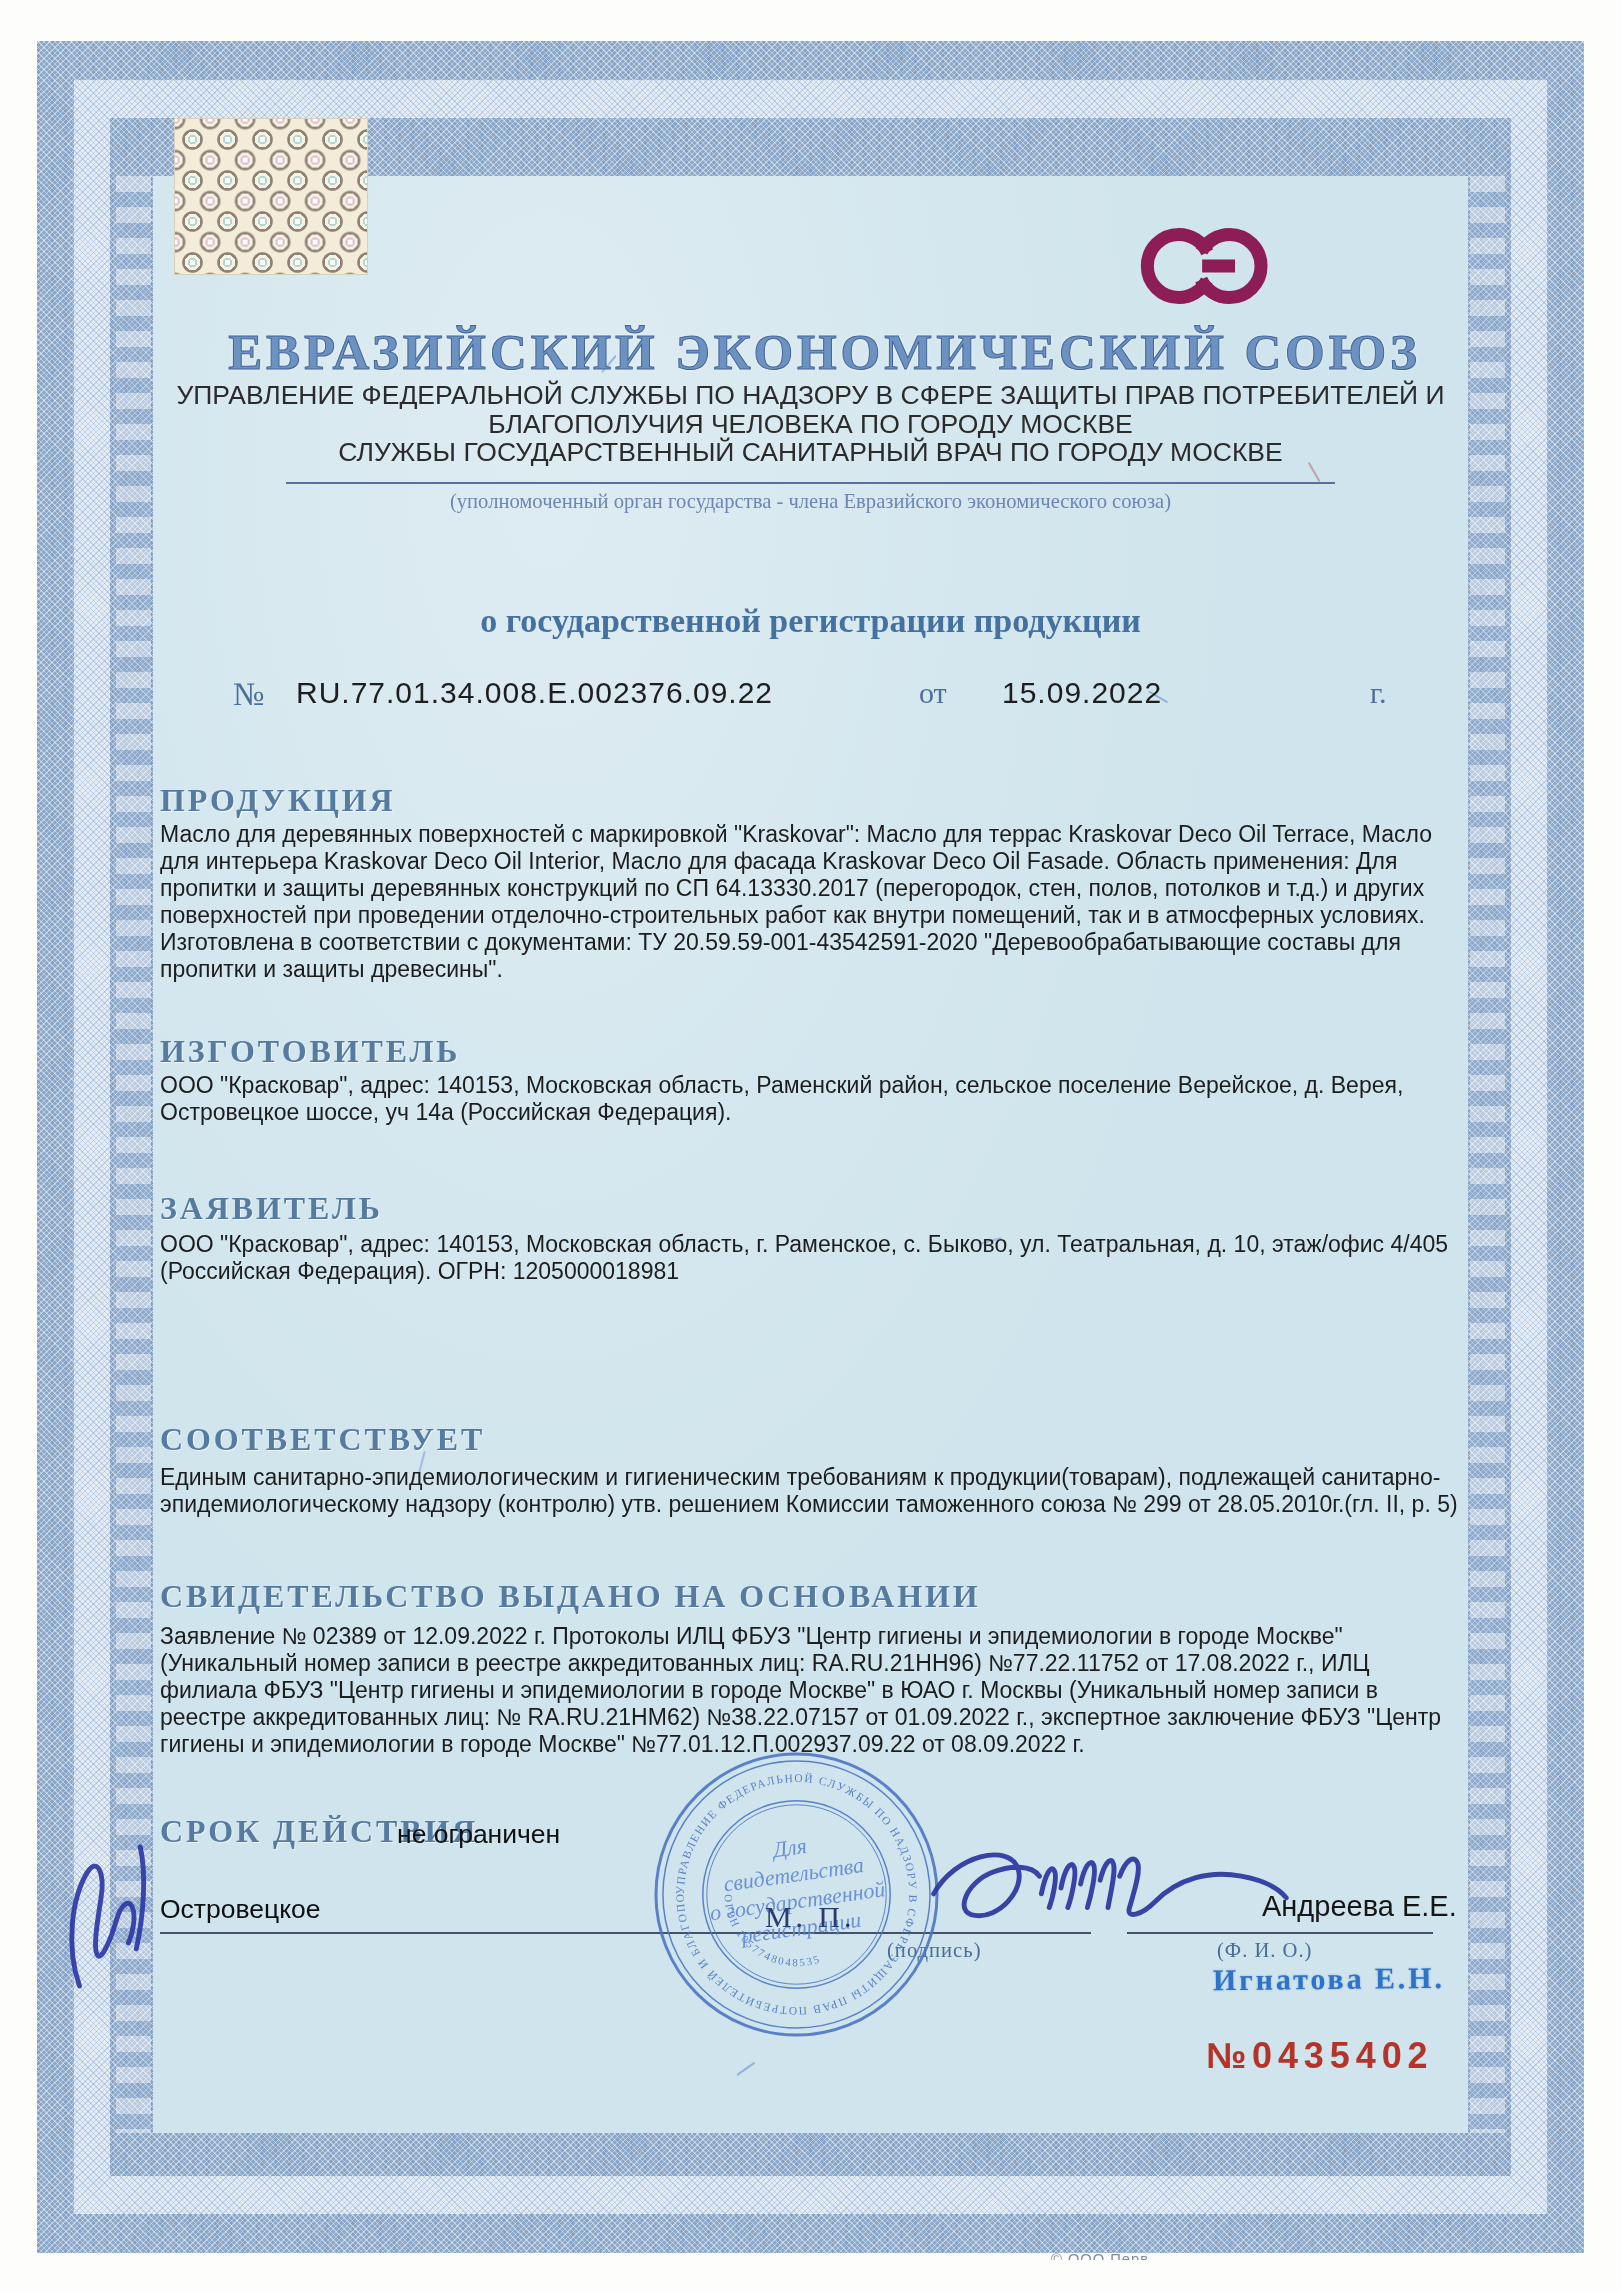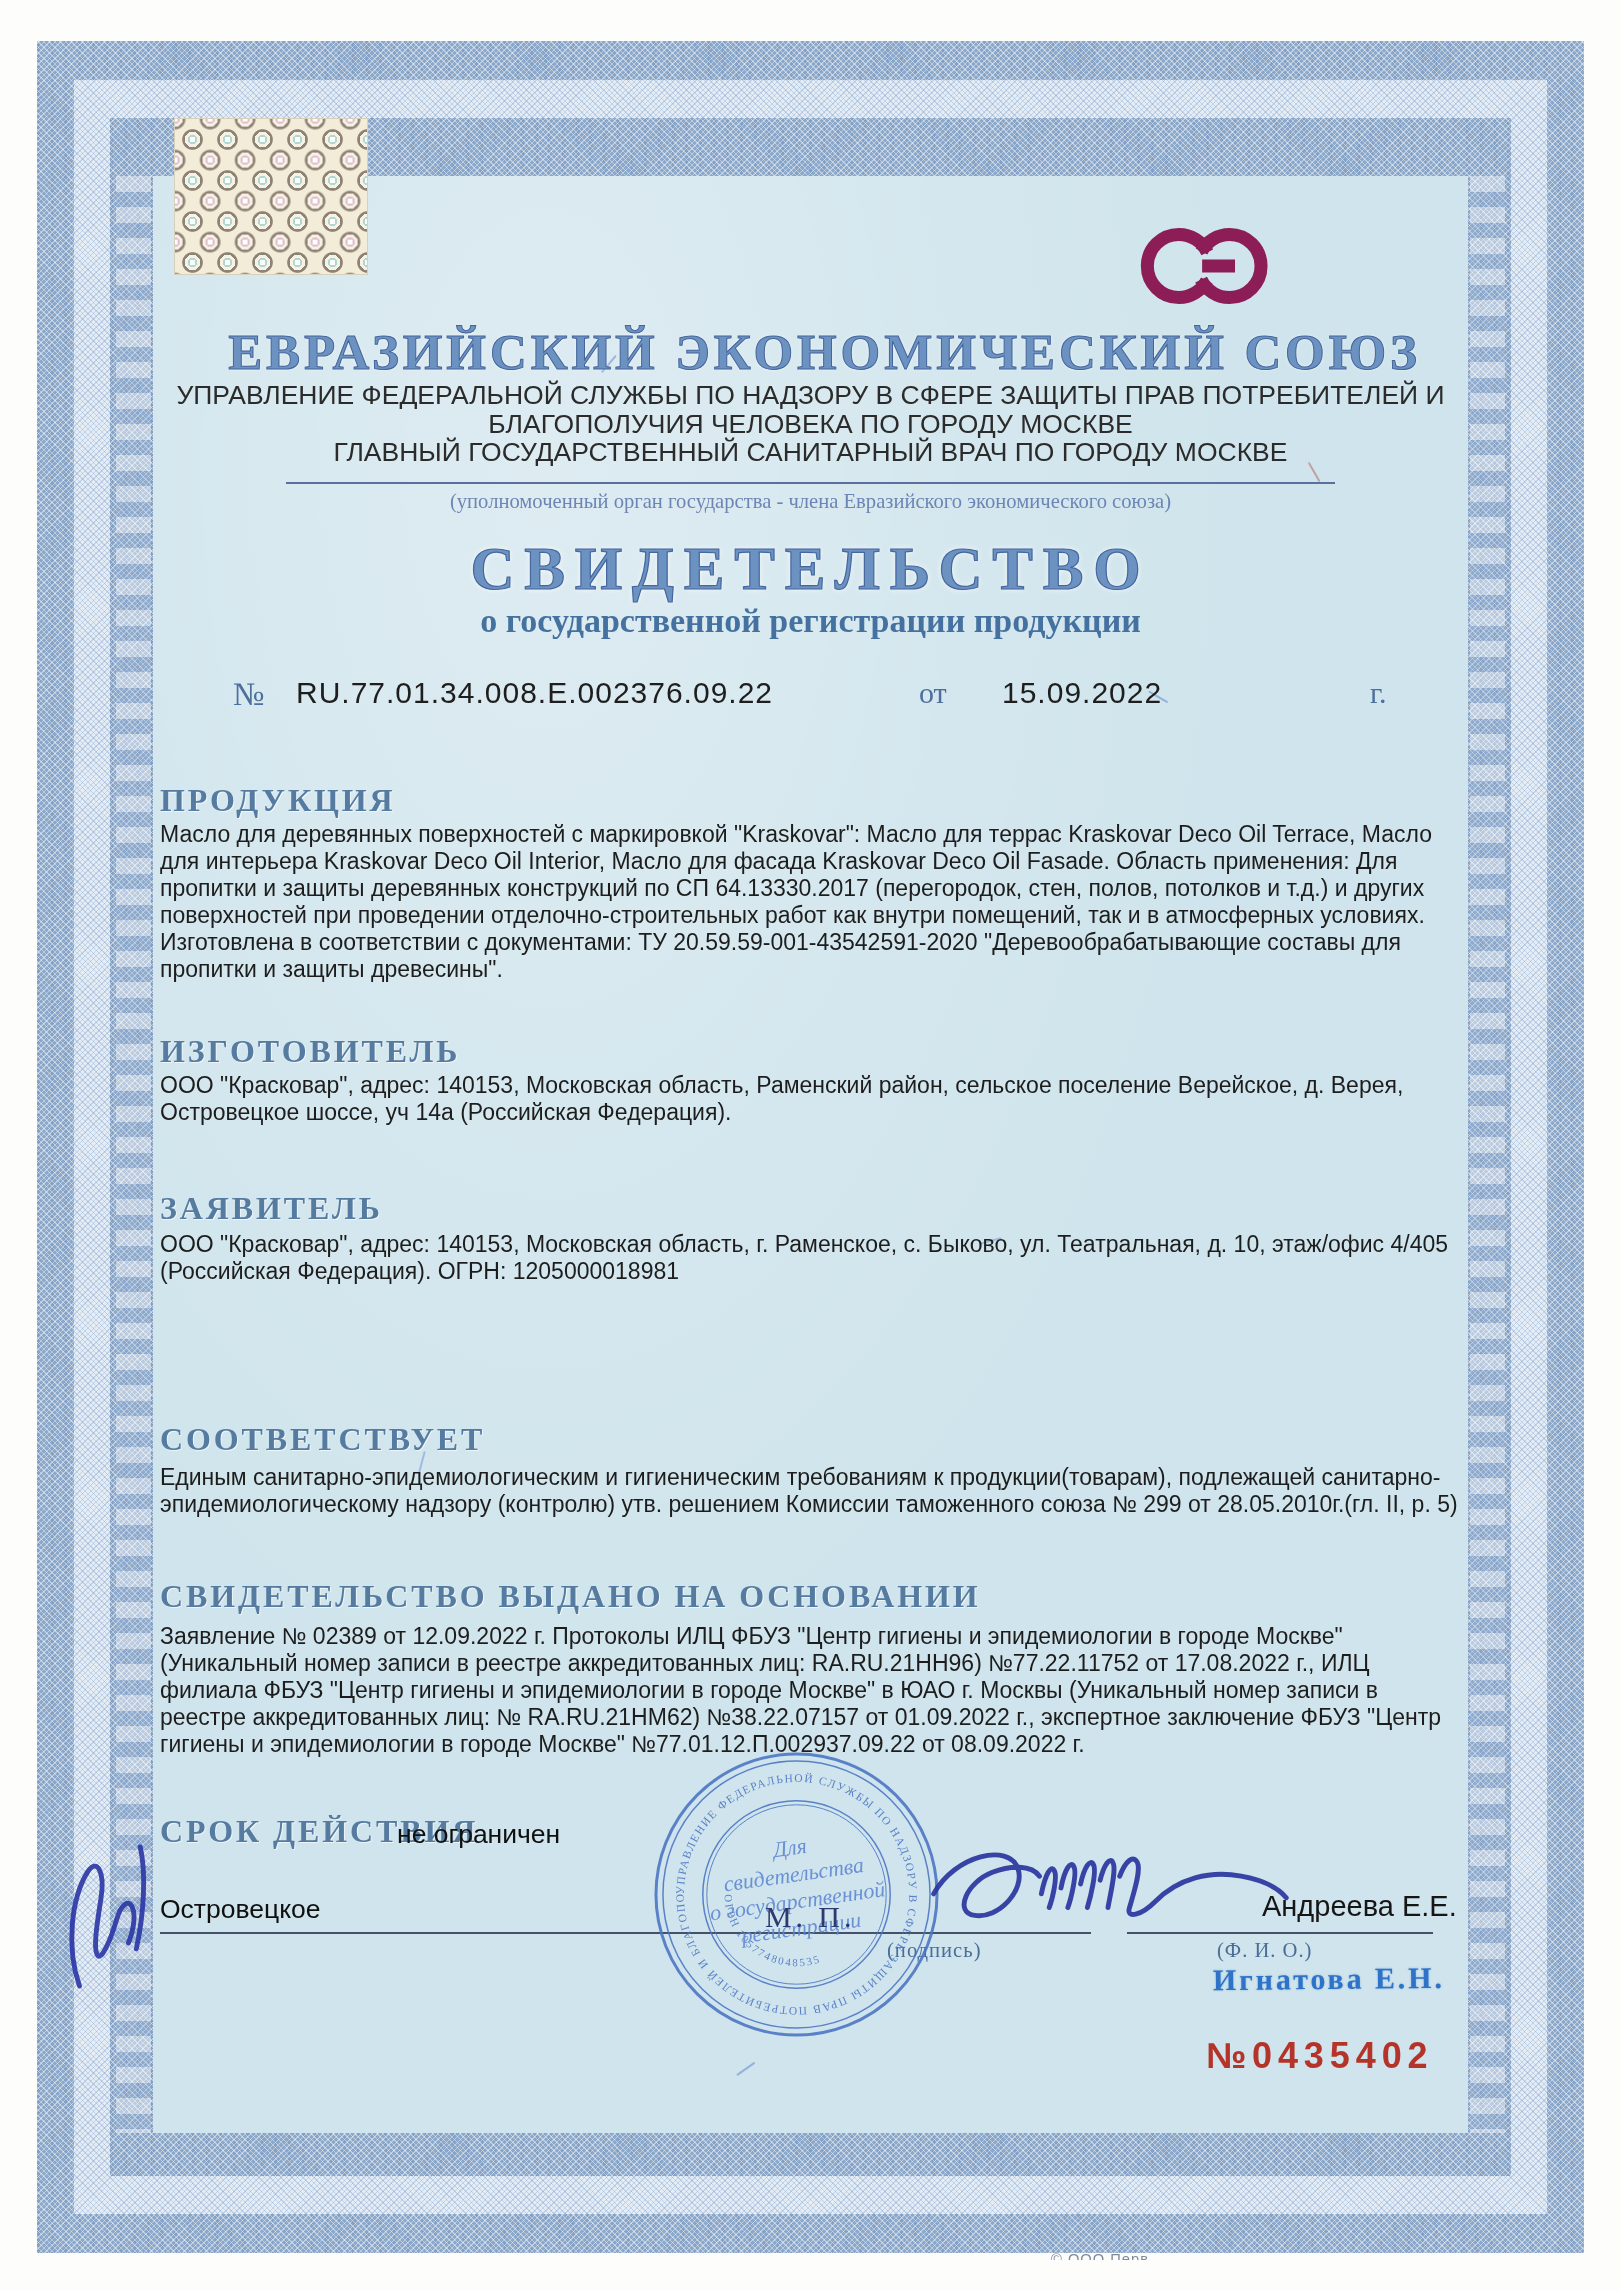--- a/index.html
+++ b/index.html
@@ -92,25 +92,24 @@
     <g stroke="#8c1d56" stroke-width="19" fill="none">
       <circle cx="64" cy="70" r="46" stroke-dasharray="246 44" stroke-dashoffset="268"></circle>
       <circle cx="138" cy="70" r="46" stroke-dasharray="246 44" stroke-dashoffset="268" transform="rotate(180 138 70)"></circle>
       <line x1="98" y1="70" x2="146" y2="70"></line>
     </g>
   </svg>
 
   <div class="union-title">ЕВРАЗИЙСКИЙ ЭКОНОМИЧЕСКИЙ СОЮЗ</div>
   <div class="auth-line" style="top:380px;">УПРАВЛЕНИЕ ФЕДЕРАЛЬНОЙ СЛУЖБЫ ПО НАДЗОРУ В СФЕРЕ ЗАЩИТЫ ПРАВ ПОТРЕБИТЕЛЕЙ И</div>
   <div class="auth-line" style="top:409px;">БЛАГОПОЛУЧИЯ ЧЕЛОВЕКА ПО ГОРОДУ МОСКВЕ</div>
-  <div class="auth-line" style="top:437px;">ГЛАВНЫЙ ГОСУДАРСТВЕННЫЙ САНИТАРНЫЙ ВРАЧ ПО ГОРОДУ МОСКВЕ</div>
+  <div class="auth-line" style="top:437px;">СЛУЖБЫ ГОСУДАРСТВЕННЫЙ САНИТАРНЫЙ ВРАЧ ПО ГОРОДУ МОСКВЕ</div>
   <div class="hr-thin"></div>
   <div class="auth-note">(уполномоченный орган государства - члена Евразийского экономического союза)</div>
 
-  <div class="doc-title">СВИДЕТЕЛЬСТВО</div>
   <div class="doc-subtitle">о государственной регистрации продукции</div>
 
   <div class="num-row">
     <span class="serif-blue" style="left:233px;font-size:33px;">№</span>
     <span class="num-black" style="left:296px;">RU.77.01.34.008.Е.002376.09.22</span>
     <span class="serif-blue" style="left:919px;">от</span>
     <span class="num-black" style="left:1002px;">15.09.2022</span>
     <span class="serif-blue" style="left:1370px;">г.</span>
   </div>
 

